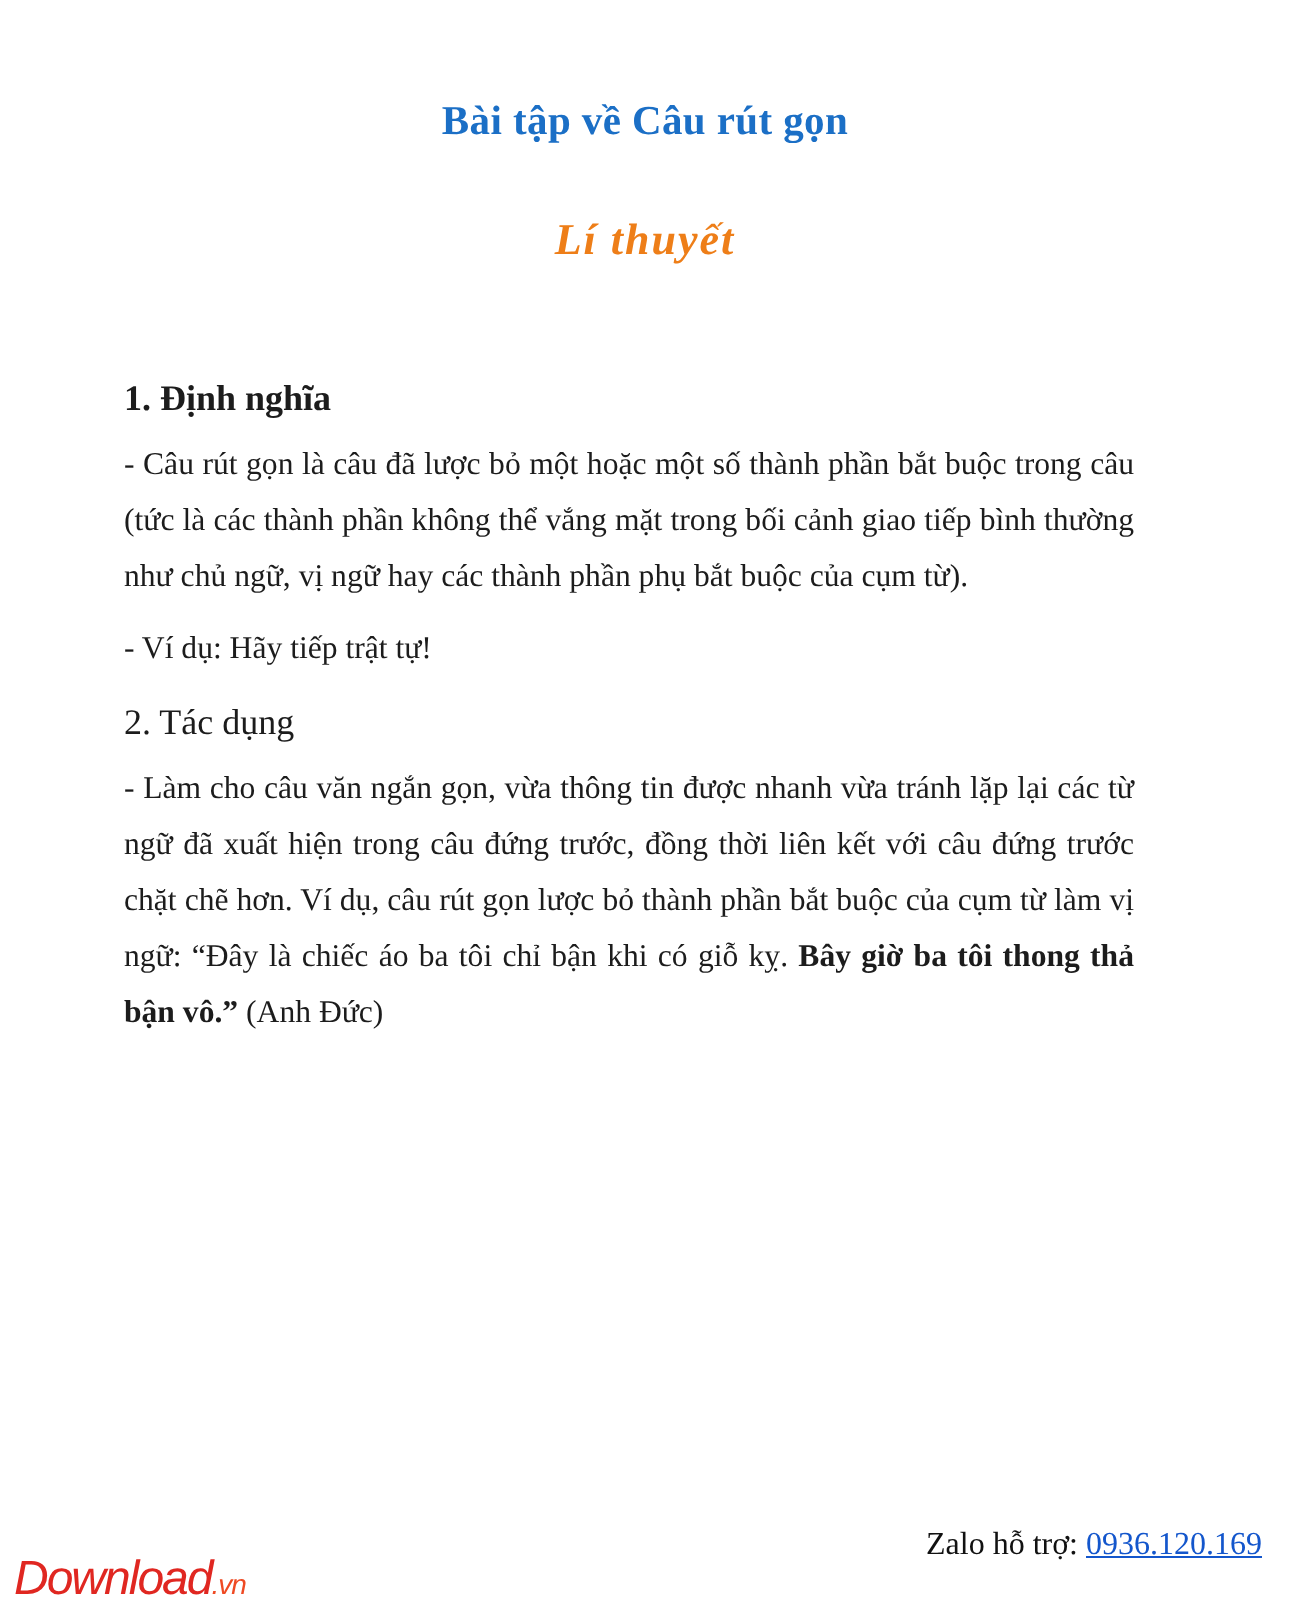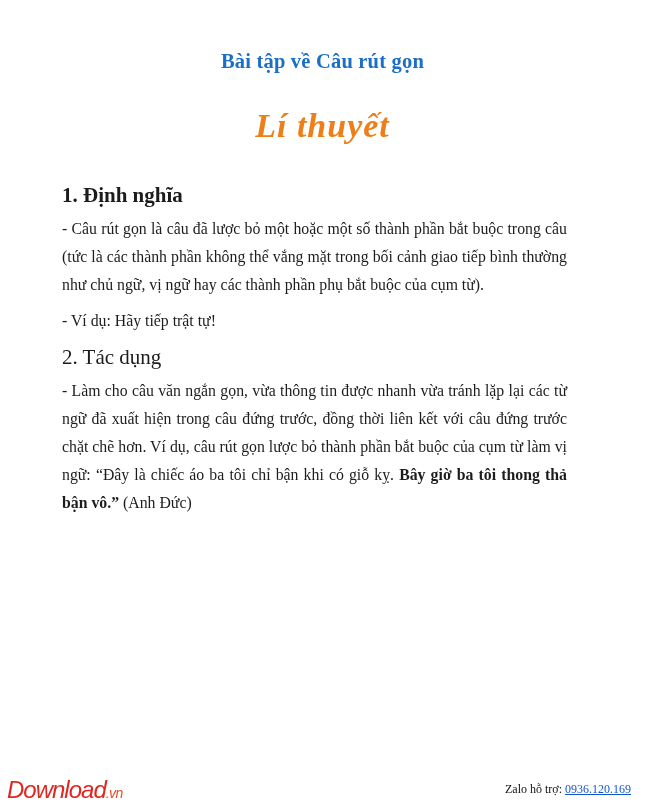--- a/index.html
+++ b/index.html
@@ -20,29 +20,29 @@
     text-align: center;
     color: #1b6fc6;
     font-size: 20.5px;
     font-weight: bold;
     letter-spacing: 0.2px;
     margin-bottom: 34px;
   }
   .doc-subtitle {
     text-align: center;
     color: #ee7e18;
-    font-size: 34px;
+    font-size: 22px;
     font-style: italic;
     font-weight: bold;
     letter-spacing: 1px;
-    margin-bottom: 36px;
+    margin-bottom: 52px;
   }
   .body-text { font-size: 15.8px; line-height: 28px; }
   .section-heading {
-    font-size: 21px;
+    font-size: 18px;
     line-height: 28px;
     font-weight: bold;
     margin: 6px 0;
   }
   .section-heading.regular { font-weight: normal; }
   p.para {
     text-align: justify;
     margin: 6px 16px 8px 0;
   }
   p.para.no-justify { text-align: left; }
@@ -66,22 +66,22 @@
     font-size: 24px;
     letter-spacing: -1px;
   }
   .logo-suffix {
     color: #ef4a23;
     font-size: 14px;
     letter-spacing: -0.5px;
   }
   .support {
     position: absolute;
-    right: 14px; top: 24px;
-    font-size: 12px;
+    right: 14px; top: 6px;
+    font-size: 16px;
     color: #111;
     white-space: nowrap;
   }
   .support a, .support .phone-link {
     color: #1356cc;
     text-decoration: underline;
     cursor: pointer;
   }
 </style>
 </head>

